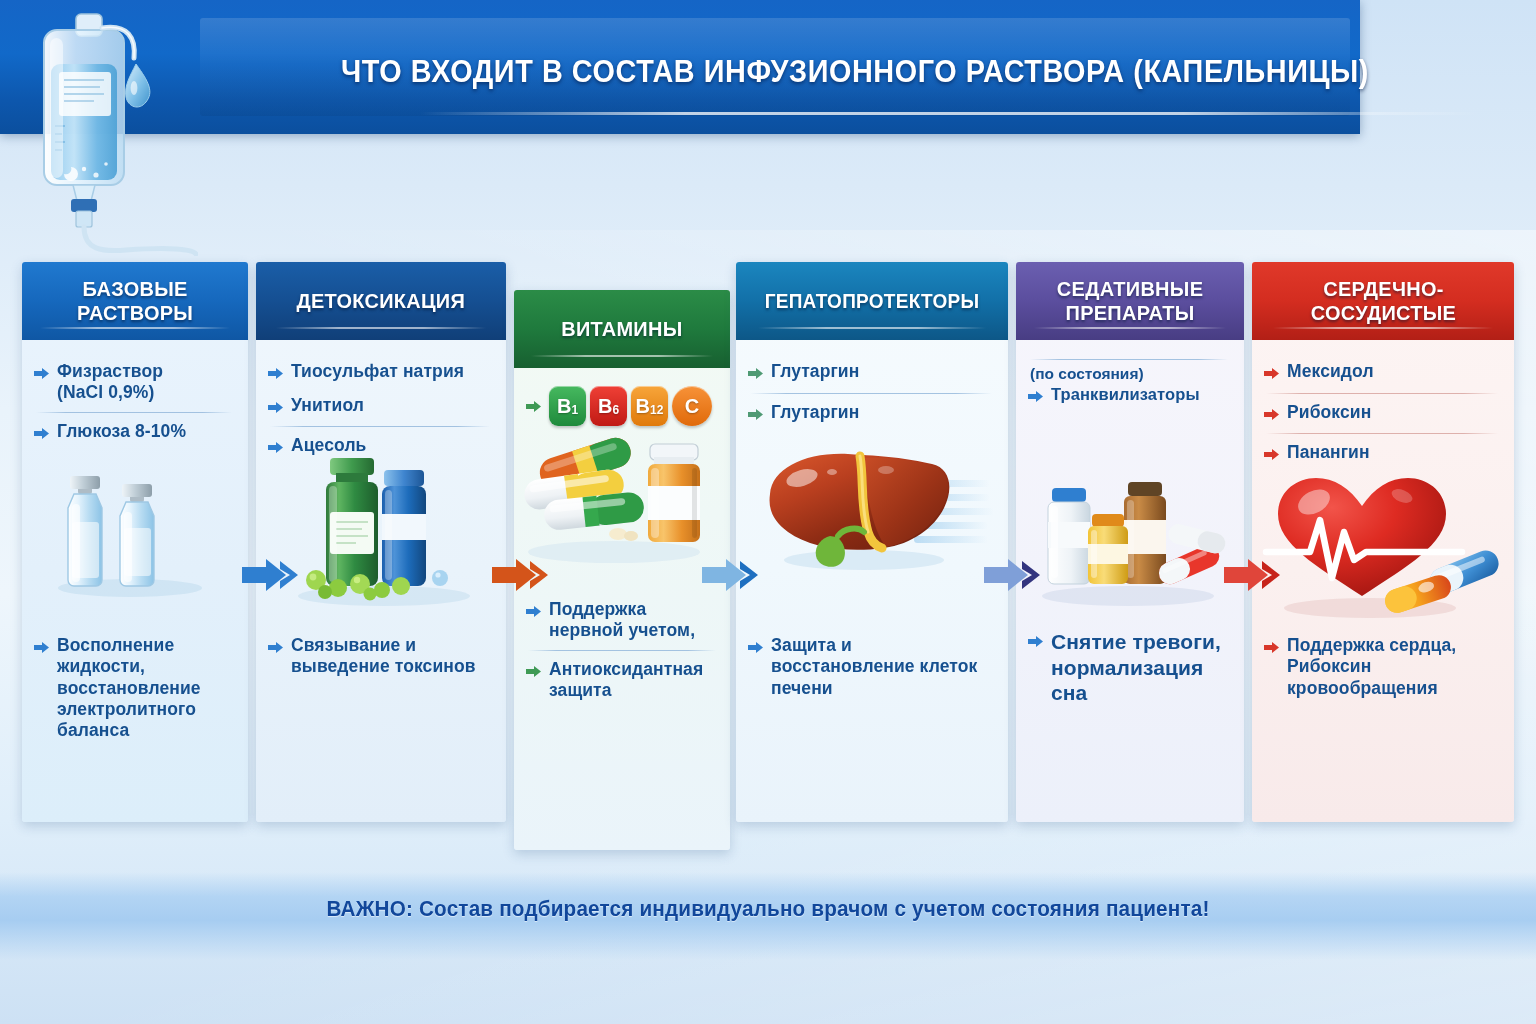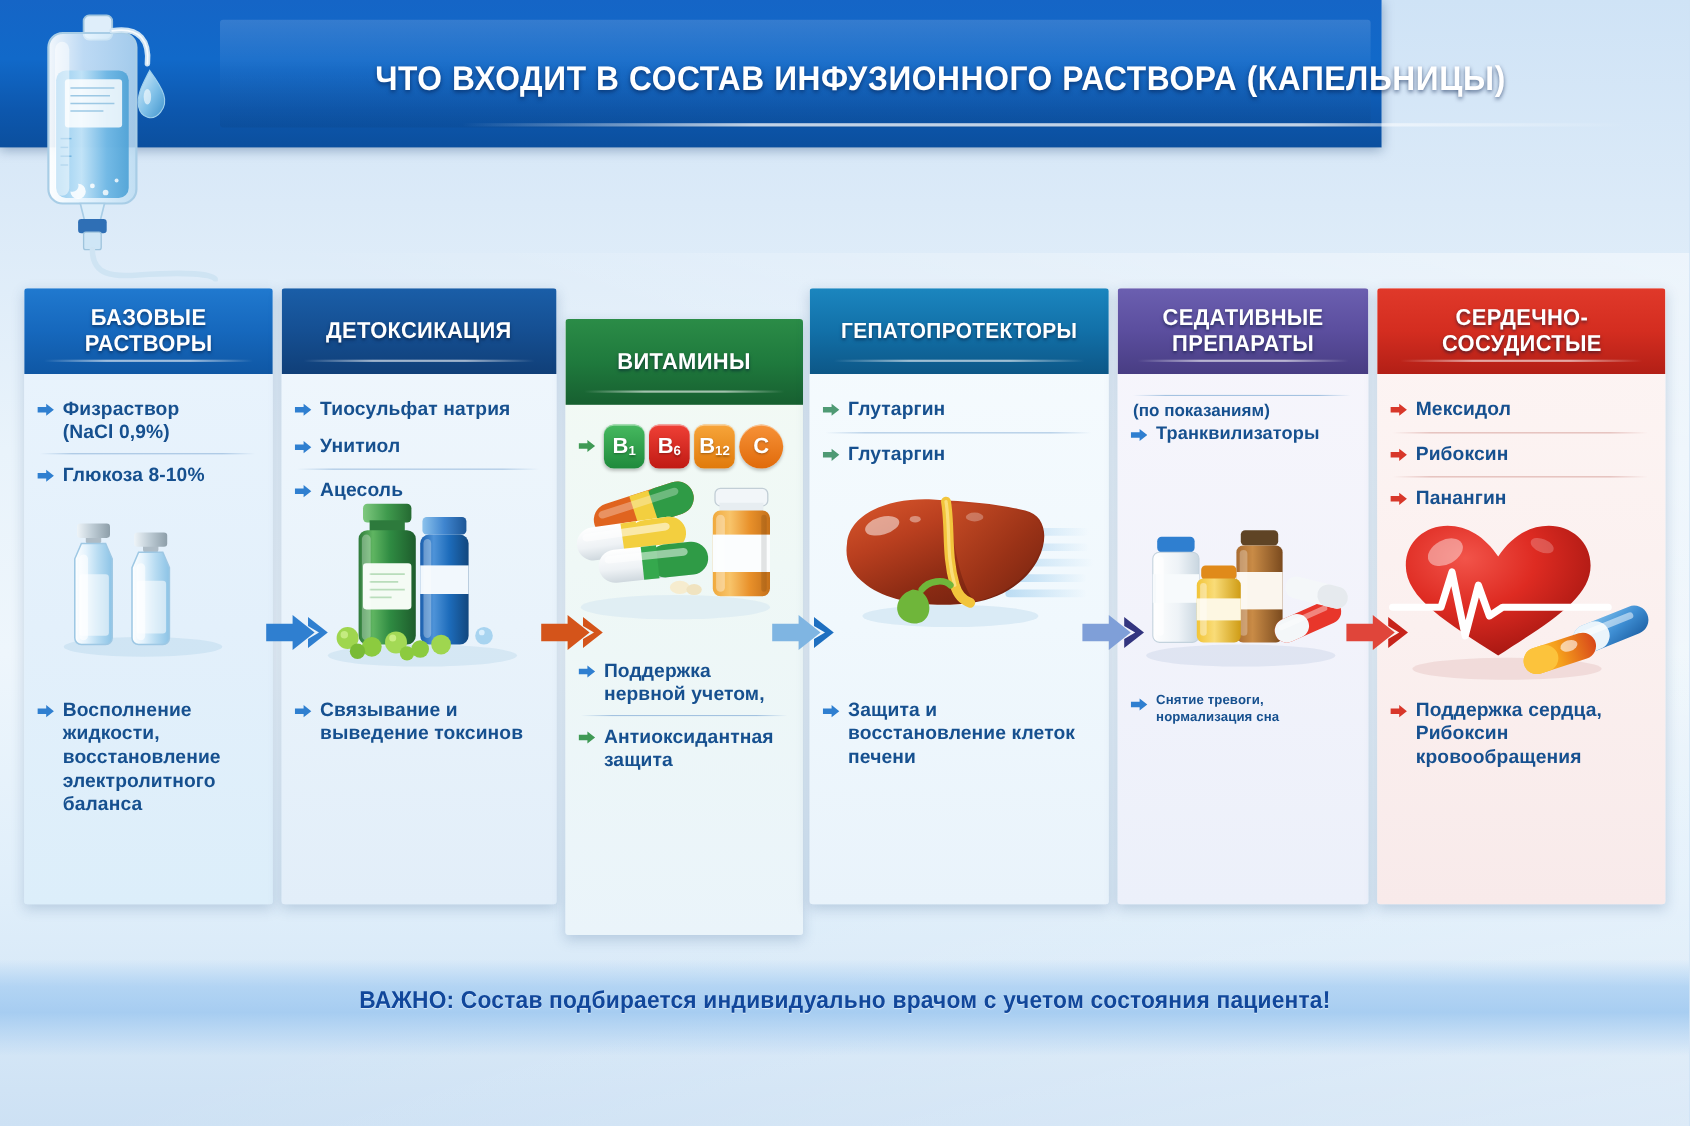--- a/index.html
+++ b/index.html
@@ -29,21 +29,21 @@
     background:
       linear-gradient(200deg, rgba(255,255,255,0.45) 0%, rgba(255,255,255,0) 35%),
       linear-gradient(160deg, rgba(255,255,255,0) 60%, rgba(255,255,255,0.30) 100%);
     pointer-events: none;
   }
 
   
   .header-band {
     position: absolute;
     left: 0; top: 0;
-    width: 1256px; height: 134px;
+    width: 1360px; height: 134px;
     background: linear-gradient(180deg, #1565c6 0%, #1169c9 40%, #0d57ad 75%, #0b4f9e 100%);
     box-shadow: 0 2px 10px rgba(10,50,100,0.35);
     z-index: 3;
   }
   .header-inner-sheen {
     position: absolute;
     left: 200px; top: 18px; right: 10px; height: 98px;
     background: linear-gradient(180deg, rgba(255,255,255,0.14) 0%, rgba(255,255,255,0.03) 48%, rgba(0,0,0,0.06) 100%);
     border-radius: 3px;
   }
@@ -707,21 +707,21 @@
     <div class="card" style="left:1016px; width:228px; background:linear-gradient(180deg,#f7f6fc 0%,#f2f3fb 55%,#ecf0fa 100%);">
       <div class="card-head" style="background:linear-gradient(180deg,#6b5fb0 0%,#5b4e9e 50%,#483d83 100%);">
         <div class="head-text">
           <span>СЕДАТИВНЫЕ</span><br>
           <span>ПРЕПАРАТЫ</span>
         </div>
         <div class="head-sheen"></div>
       </div>
       <div class="card-body">
         <div class="divider"></div>
-        <div class="note-line">(по показаниям)</div>
+        <div class="note-line">(по состояния)</div>
         <div class="item" style="padding-top:1px;">
           <span class="arrow">
             <svg width="16" height="13" viewBox="0 0 16 13">
                 <path d="M0 4h8V1l7 5.5L8 12V9H0z" fill="#2f7fd0"></path>
               </svg>
           </span>
           <span class="txt" style="font-size:16.5px;">Транквилизаторы</span>
         </div>
 
         <div class="art" style="top:120px; height:150px;">
@@ -772,21 +772,21 @@
           </svg>
         </div>
 
         <div class="benefit" style="top:284px;">
           <div class="item">
             <span class="arrow">
               <svg width="16" height="13" viewBox="0 0 16 13">
                   <path d="M0 4h8V1l7 5.5L8 12V9H0z" fill="#2f7fd0"></path>
                 </svg>
             </span>
-            <span class="txt" style="font-size:12px;">Снятие тревоги, нормализация сна</span>
+            <span class="txt" style="font-size:21px;">Снятие тревоги, нормализация сна</span>
           </div>
         </div>
       </div>
     </div>
 
     <div class="card" style="left:1252px; width:262px; background:linear-gradient(180deg,#fdf5f4 0%,#fbf0ef 55%,#f8eaea 100%);">
       <div class="card-head" style="background:linear-gradient(180deg,#e0392a 0%,#d42d20 50%,#b21f16 100%);">
         <div class="head-text">
           <span>СЕРДЕЧНО-</span><br>
           <span>СОСУДИСТЫЕ</span>

